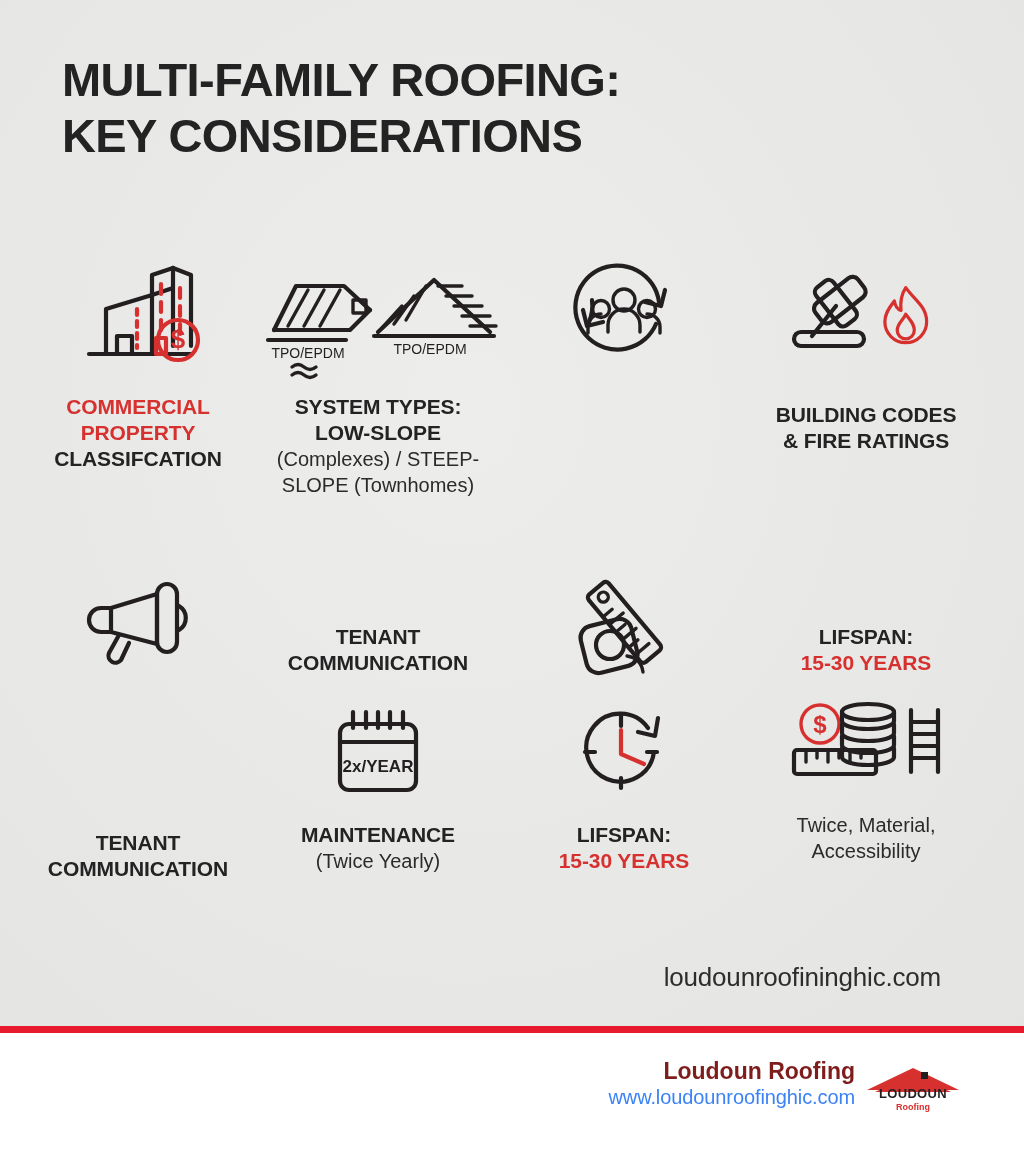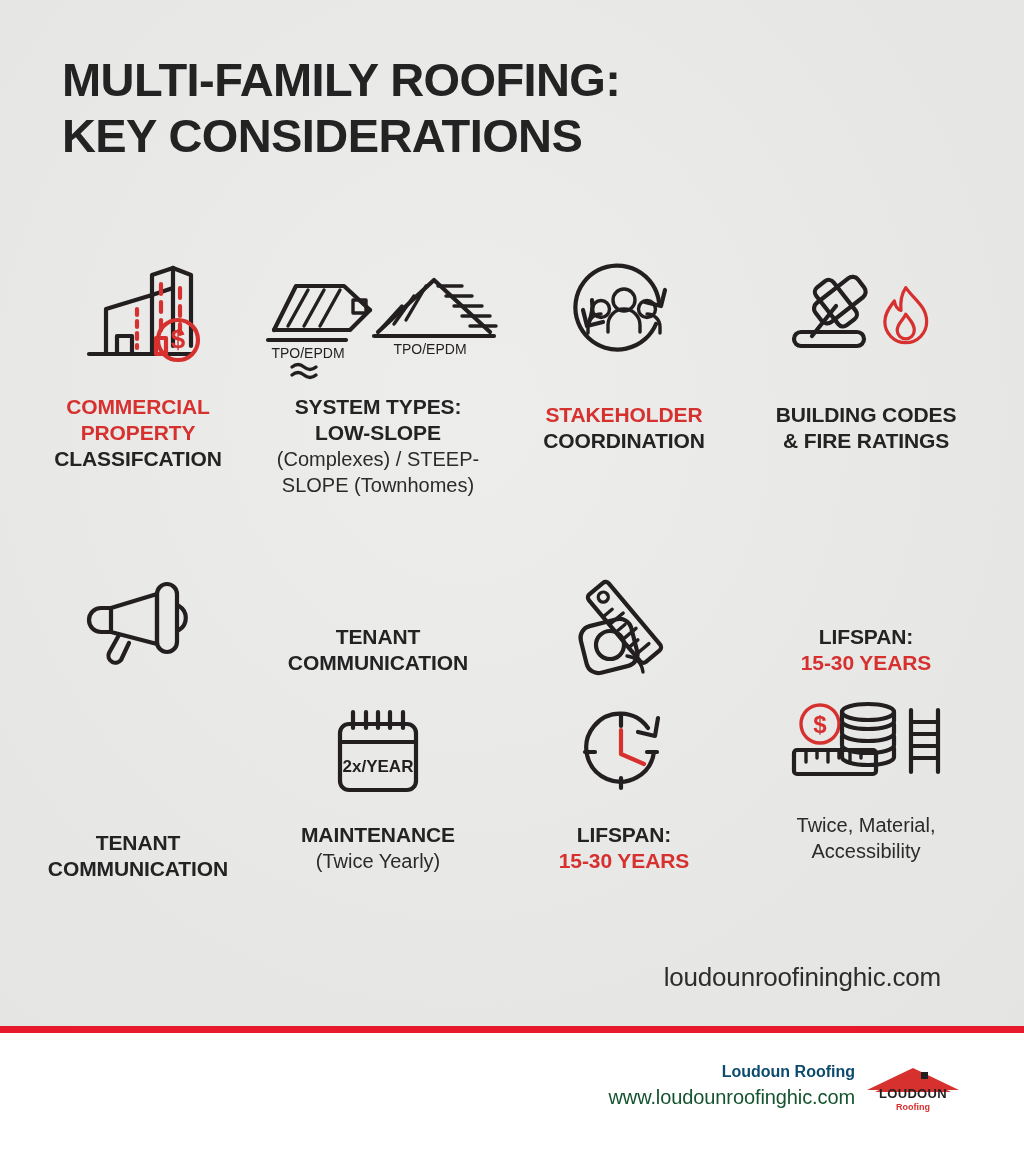--- a/index.html
+++ b/index.html
@@ -97,28 +97,28 @@
   }
 
   
   .footer-text {
     position: absolute;
     right: 124px;
     top: 1058px;
     text-align: right;
   }
   .footer-brand {
-    font-size: 16px;
+    font-size: 23px;
     font-weight: bold;
-    color: #0c4a6e;
+    color: #7f1d1d;
     line-height: 27px;
   }
   .footer-url {
     font-size: 20px;
-    color: #14532d;
+    color: #3b82f6;
     line-height: 24px;
     letter-spacing: -0.1px;
   }
   .footer-logo {
     position: absolute;
     right: 18px;
     top: 1064px;
     width: 96px;
     height: 52px;
   }
@@ -238,24 +238,20 @@
         <path class="st" d="M25 60 A42 42 0 0 0 28 38"></path>
         <polyline class="st" points="19,48 23,64 39,60"></polyline>
         <circle class="st-thin" cx="60" cy="38" r="11"></circle>
         <path class="st-thin" d="M44 70 v-7 a16 16 0 0 1 32 0 v7"></path>
         <circle class="st-thin" cx="37" cy="47" r="8.5"></circle>
         <path class="st-thin" d="M24 71 v-6 a13 13 0 0 1 13 -13"></path>
         <circle class="st-thin" cx="83" cy="47" r="8.5"></circle>
         <path class="st-thin" d="M96 71 v-6 a13 13 0 0 0 -13 -13"></path>
       </svg>
     </div>
-    <div class="cap" style="margin-top:40px;">
-      <span class="red">STAKEHOLDER</span>
-      <span class="blk">COORDINATION</span>
-    </div>
   </div>
 
   <div class="cell" style="left:748px; top:262px; width:236px;">
     <div class="icon-box">
       <svg width="160" height="100" viewBox="0 0 160 100" aria-hidden="true">
         <g transform="rotate(-38 60 46)">
           <rect class="st" x="33" y="24" width="54" height="24" rx="7"></rect>
           <rect class="st" x="44" y="12" width="22" height="48" rx="6"></rect>
         </g>
         <line class="st" x1="50" y1="44" x2="26" y2="74"></line>

